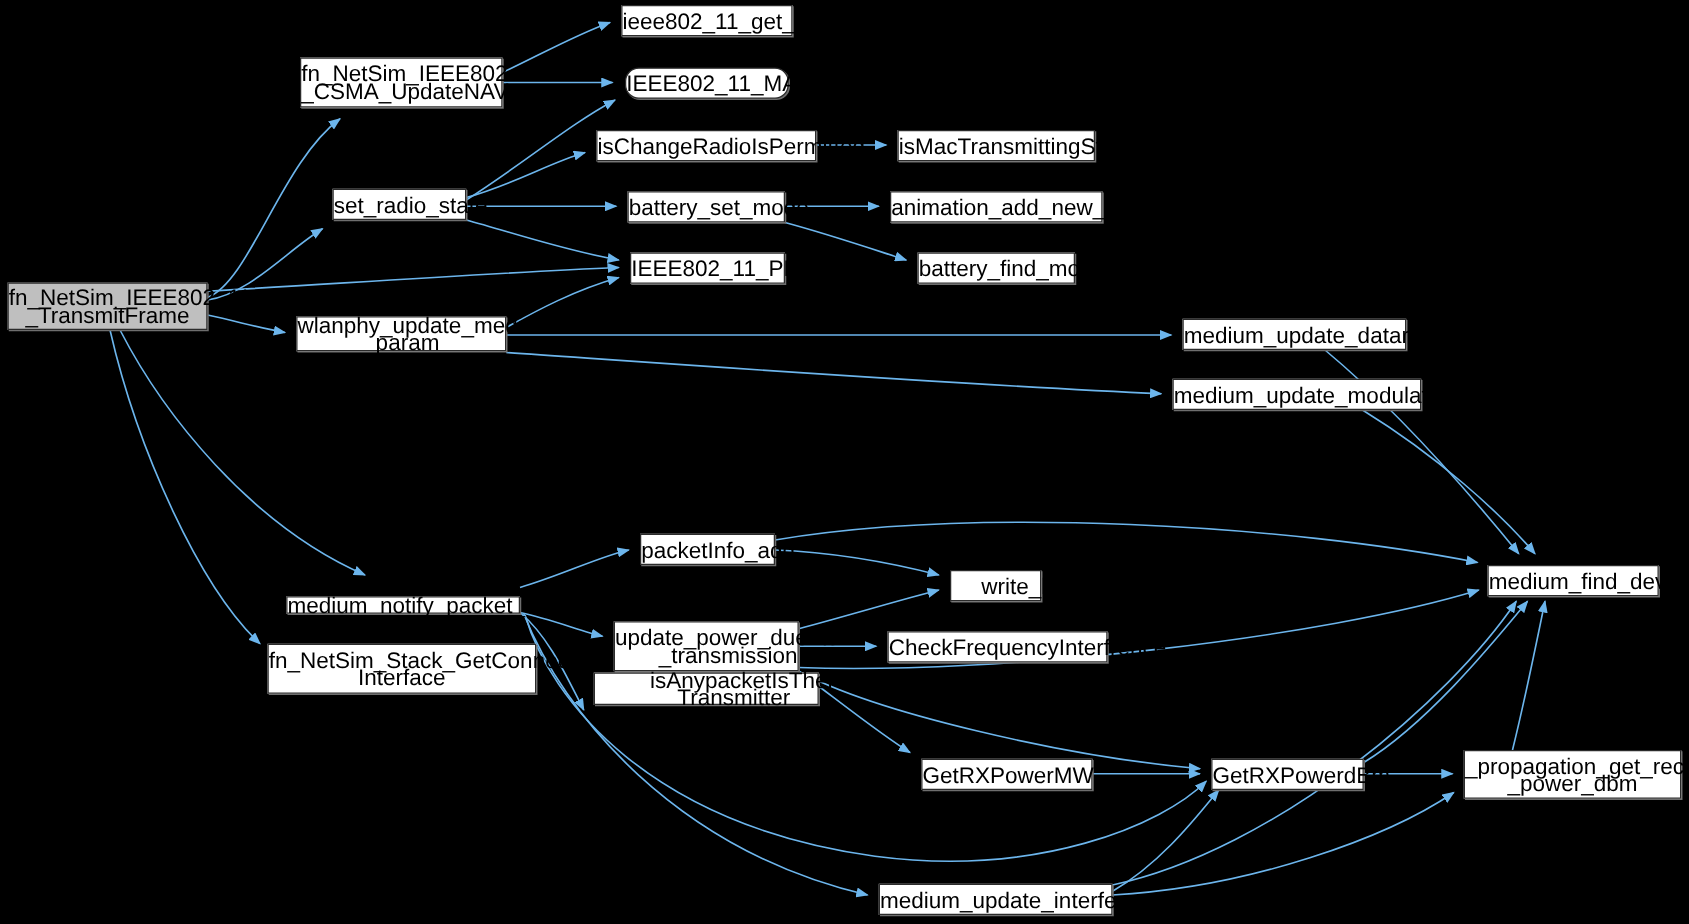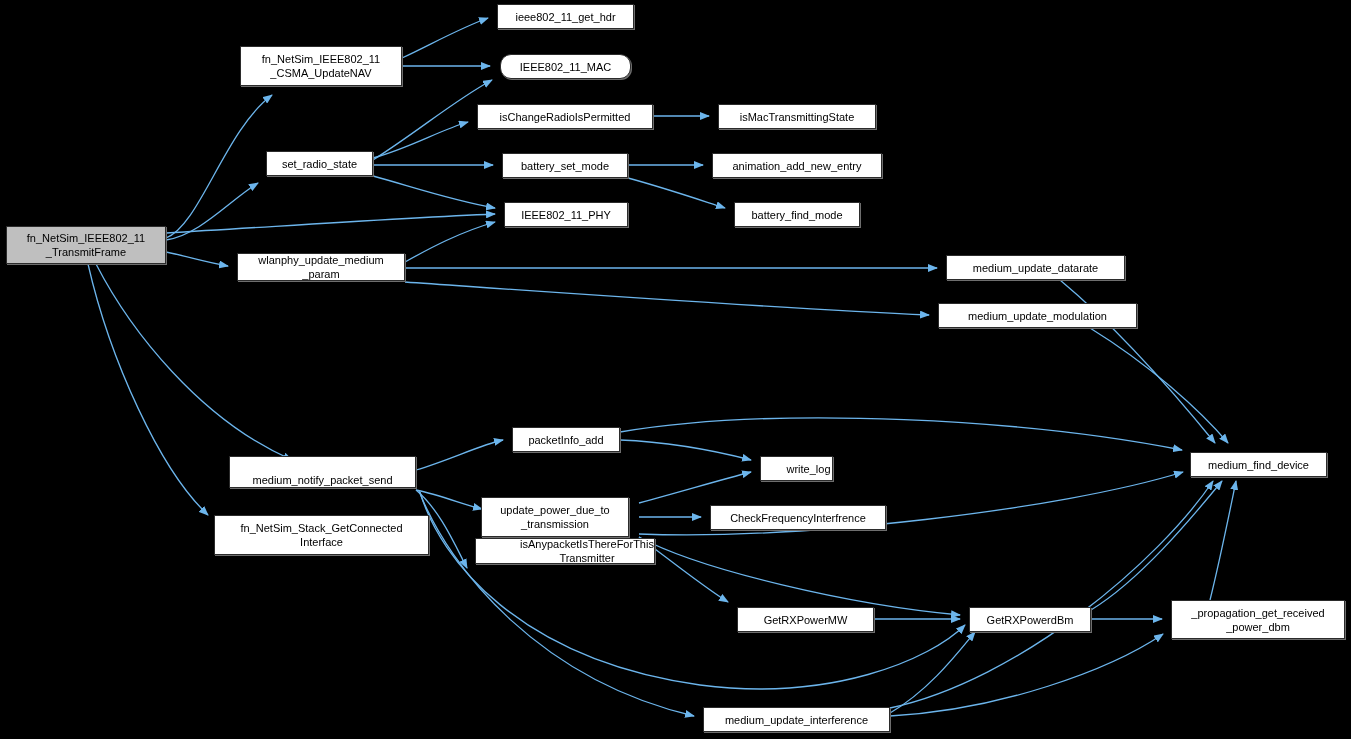--- a/index.html
+++ b/index.html
@@ -12,21 +12,21 @@
     font-family:"Liberation Sans", sans-serif;
   }
   svg.edges{position:absolute;left:0;top:0;width:1351px;height:739px;pointer-events:none;}
   .node{
     position:absolute;
     box-sizing:border-box;
     background:#ffffff;
     border:1px solid #2b2b2b;
     box-shadow:1px 1px 0 0 #6e6e6e;
     color:#000000;
-    font-size:11px;
+    font-size:18px;
     line-height:14px;
     display:flex;
     align-items:center;
     justify-content:center;
     text-align:center;
     white-space:pre-line;
     letter-spacing:0px;
     z-index:5;
   }
   .node.root{
@@ -98,25 +98,25 @@
       <div class="node" style="left: 477px; top: 104px; width: 176px; height: 25px;"><span>isChangeRadioIsPermitted</span></div>
       <div class="node" style="left: 718px; top: 104px; width: 158px; height: 25px;"><span>isMacTransmittingState</span></div>
       <div class="node" style="left: 502px; top: 153px; width: 126px; height: 25px;"><span>battery_set_mode</span></div>
       <div class="node" style="left: 712px; top: 153px; width: 170px; height: 25px;"><span>animation_add_new_entry</span></div>
       <div class="node" style="left: 734px; top: 202px; width: 126px; height: 25px;"><span>battery_find_mode</span></div>
       <div class="node" style="left: 504px; top: 202px; width: 124px; height: 25px;"><span>IEEE802_11_PHY</span></div>
       <div class="node" style="left: 237px; top: 253px; width: 168px; height: 28px;"><span>wlanphy_update_medium
 _param</span></div>
       <div class="node" style="left: 946px; top: 255px; width: 179px; height: 25px;"><span>medium_update_datarate</span></div>
       <div class="node" style="left: 938px; top: 303px; width: 199px; height: 25px;"><span>medium_update_modulation</span></div>
-      <div class="node" style="left: 229px; top: 456px; width: 187px; height: 32px; align-items: flex-end;"><span>medium_notify_packet_send</span></div>
+      <div class="node" style="left: 229px; top: 477px; width: 187px; height: 14px;"><span>medium_notify_packet_send</span></div>
       <div class="node" style="left: 214px; top: 515px; width: 215px; height: 40px;"><span>fn_NetSim_Stack_GetConnected
 Interface</span></div>
       <div class="node" style="left: 512px; top: 427px; width: 108px; height: 25px;"><span>packetInfo_add</span></div>
-      <div class="node" style="left: 481px; top: 497px; width: 148px; height: 40px;"><span>update_power_due_to
+      <div class="node" style="left: 491px; top: 497px; width: 148px; height: 40px; text-align: right;"><span>update_power_due_to
 _transmission</span></div>
       <div class="node" style="left: 475px; top: 538px; width: 180px; height: 26px; padding-left: 44px;"><span>isAnypacketIsThereForThis
 Transmitter</span></div>
       <div class="node" style="left: 760px; top: 456px; width: 73px; height: 25px; padding-left: 24px;"><span>write_log</span></div>
       <div class="node" style="left: 710px; top: 505px; width: 176px; height: 25px;"><span>CheckFrequencyInterfrence</span></div>
       <div class="node" style="left: 737px; top: 607px; width: 137px; height: 25px;"><span>GetRXPowerMW</span></div>
       <div class="node" style="left: 969px; top: 607px; width: 122px; height: 25px;"><span>GetRXPowerdBm</span></div>
       <div class="node" style="left: 1190px; top: 452px; width: 137px; height: 25px;"><span>medium_find_device</span></div>
       <div class="node" style="left: 1171px; top: 600px; width: 174px; height: 39px;"><span>_propagation_get_received
 _power_dbm</span></div>

